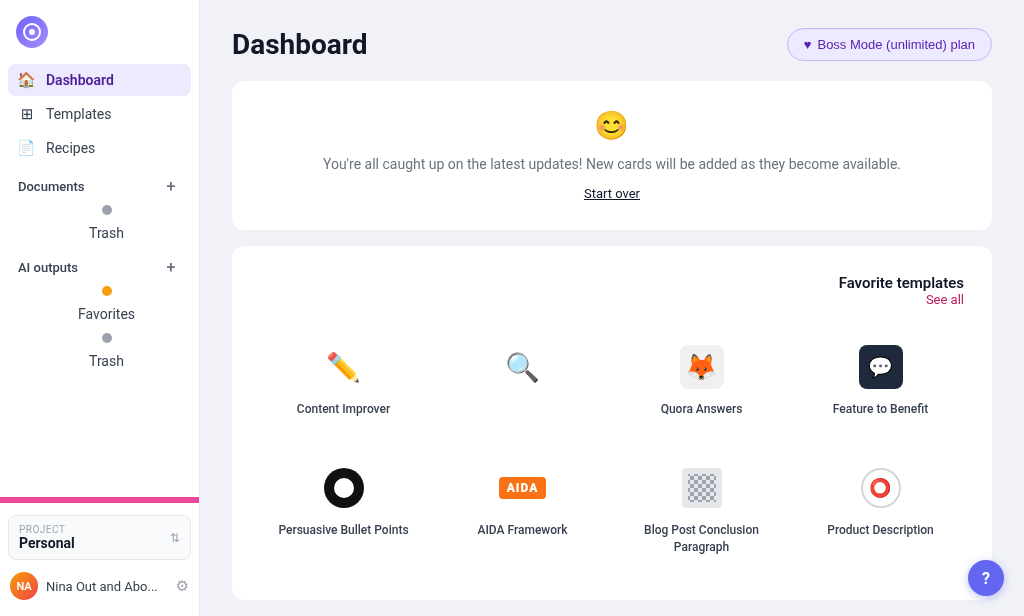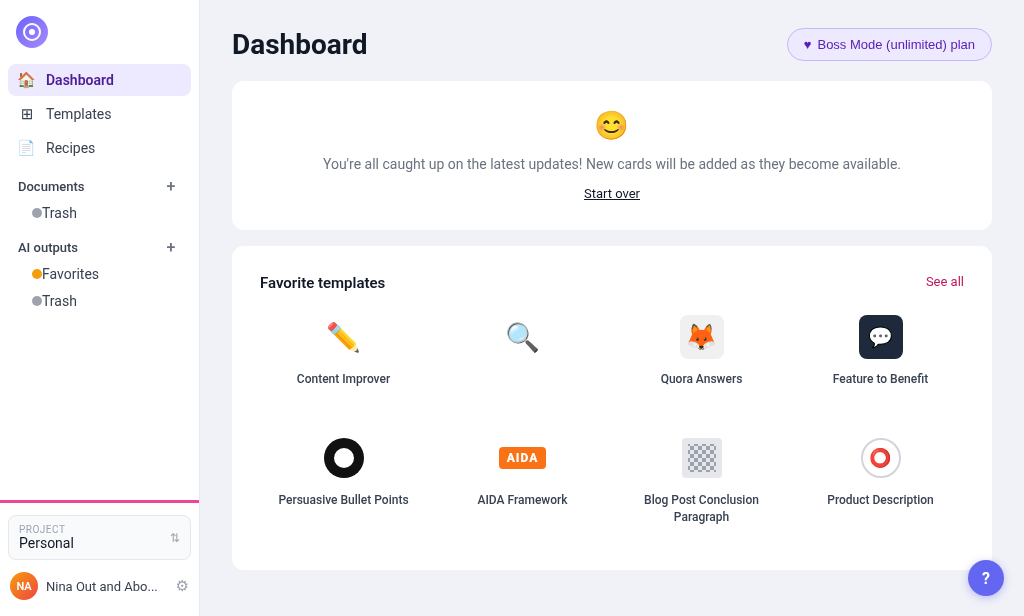--- a/index.html
+++ b/index.html
@@ -59,47 +59,49 @@
       width: 20px; height: 20px;
       border-radius: 4px;
       display: flex; align-items: center; justify-content: center;
       cursor: pointer;
       color: #6b7280;
       font-size: 16px;
     }
     .sub-item {
       display: flex;
       align-items: center;
+      gap: 10px;
       padding: 5px 10px 5px 24px;
       border-radius: 8px;
       cursor: pointer;
       font-size: 14px;
       color: #374151;
       margin-bottom: 1px;
+      flex-direction: column;
     }
     .dot { width: 10px; height: 10px; border-radius: 50%; }
     .dot-gray { background: #9ca3af; }
     .dot-yellow { background: #f59e0b; }
     .sidebar-bottom {
-      border-top: 3px solid #ec4899;
+      border-top: 6px solid #ec4899;
       padding: 12px 8px;
     }
     .project-selector {
       background: #f9fafb;
       border: 1px solid #e5e7eb;
       border-radius: 8px;
       padding: 8px 10px;
       display: flex;
       align-items: center;
       justify-content: space-between;
       cursor: pointer;
       margin-bottom: 8px;
     }
     .project-label { font-size: 10px; color: #9ca3af; text-transform: uppercase; letter-spacing: 0.05em; }
-    .project-name { font-size: 14px; font-weight: 400; color: #111827; }
+    .project-name { font-size: 14px; font-weight: 700; color: #111827; }
     .user-row {
       display: flex;
       align-items: center;
       justify-content: flex-start;
       padding: 4px 2px;
     }
     .user-avatar {
       width: 28px; height: 28px; border-radius: 50%;
       background: linear-gradient(135deg, #f59e0b, #ef4444);
       display: flex; align-items: center; justify-content: center;
@@ -151,22 +153,23 @@
       text-align: center;
       padding: 28px 40px;
     }
     .update-emoji { font-size: 28px; margin-bottom: 12px; }
     .update-text { font-size: 14px; color: #6b7280; line-height: 1.5; margin-bottom: 8px; }
     .start-over-link { font-size: 13px; color: #0f172a; cursor: pointer; text-decoration: underline; }
 
     .fav-header {
       display: flex;
       justify-content: space-between;
-      align-items: flex-start;
-      margin-bottom: 4px;
+      align-items: flex-end;
+      margin-bottom: 19px;
+      flex-direction: column;
     }
     .fav-title { font-size: 15px; font-weight: 600; color: #111827; }
     .see-all { font-size: 13px; color: #be185d; cursor: pointer; }
 
     .templates-grid {
       display: grid;
       grid-template-columns: repeat(4, 1fr);
       gap: 12px;
     }
     .template-item {

